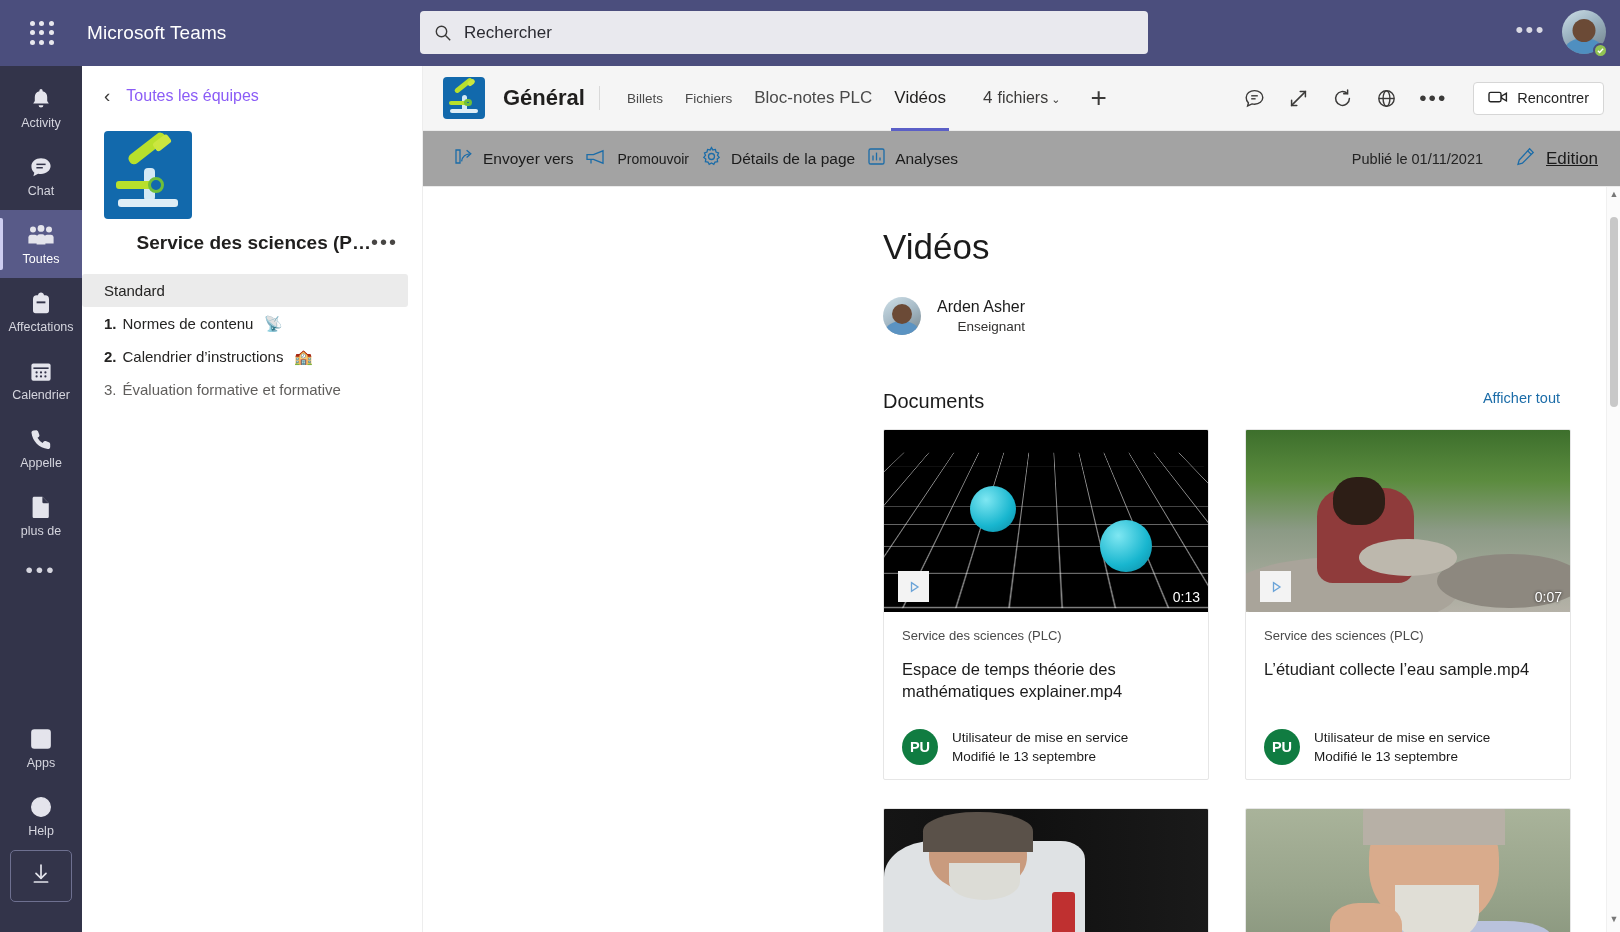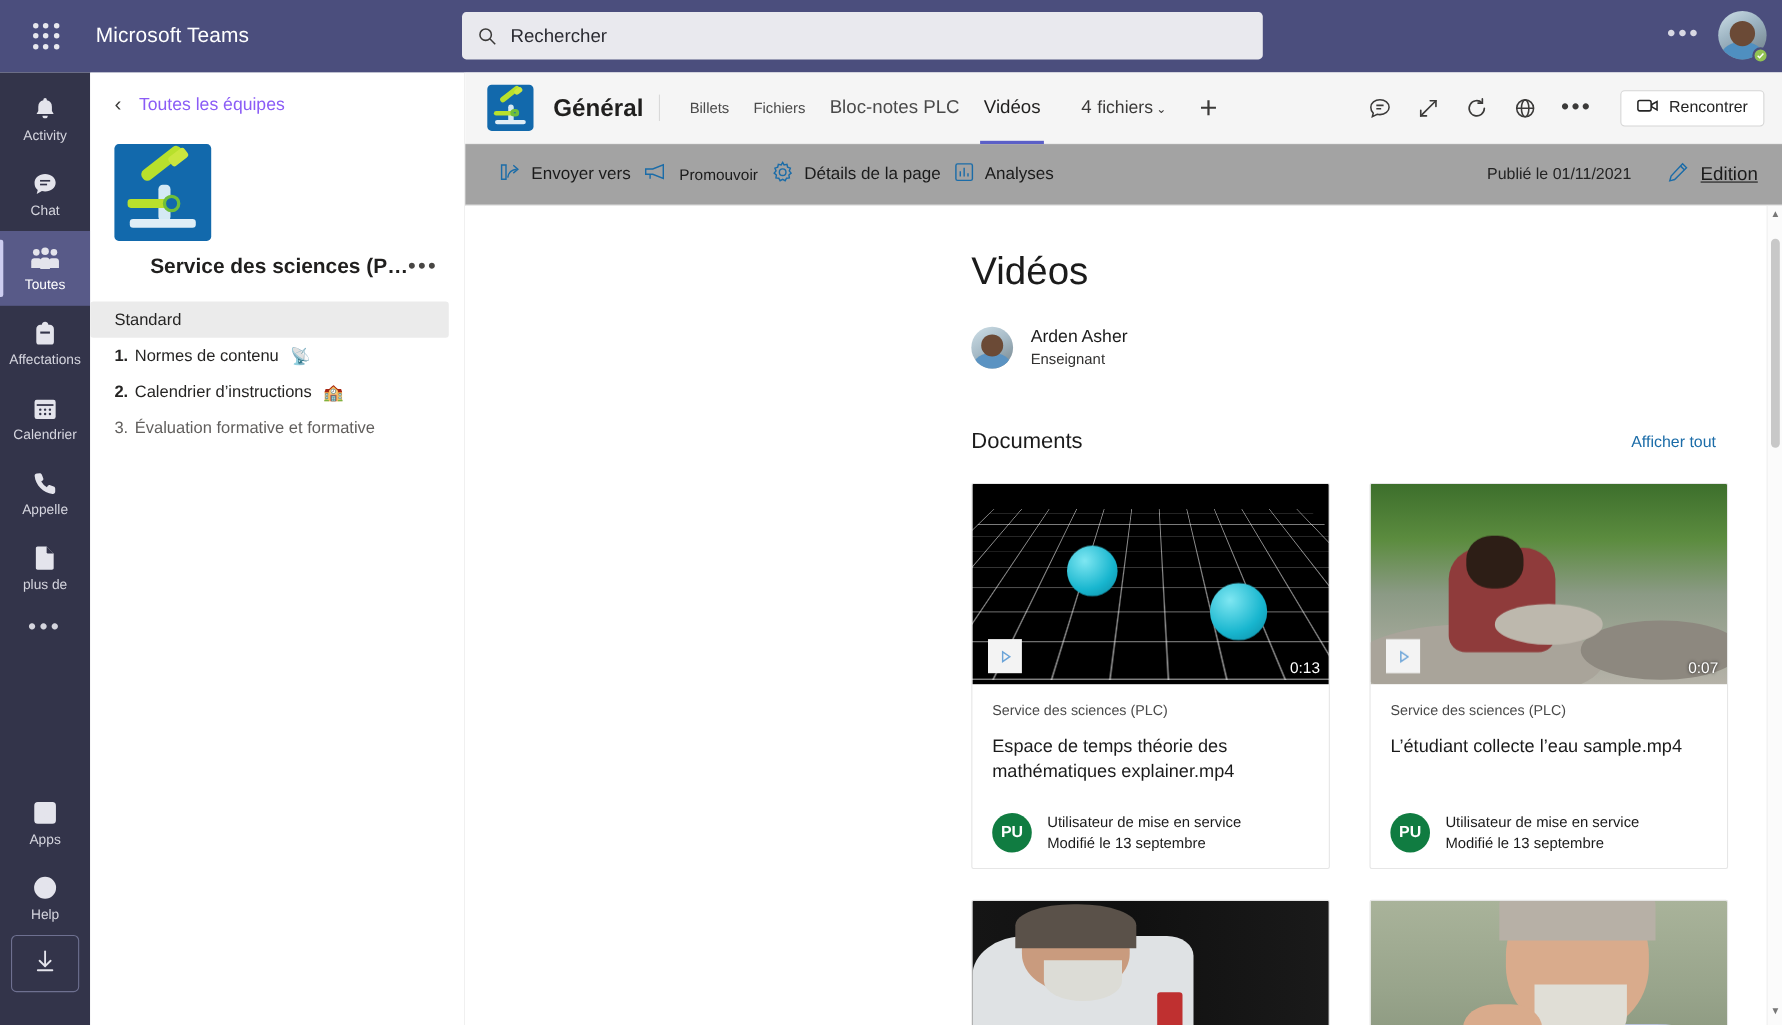--- a/index.html
+++ b/index.html
@@ -182,42 +182,42 @@
   .cmditem svg { stroke: #1b6ca8; fill: none; }
   .cmdright { margin-left: auto; display: flex; align-items: center; padding-right: 22px; gap: 32px; }
   .pubdate { font-size: 14.5px; color: #242424; }
   .editbtn { display: flex; align-items: center; gap: 10px; cursor: pointer; }
   .editbtn .elabel { font-size: 17px; color: #1b1b1b; text-decoration: underline; }
 
   
   .canvas { flex: 1 1 auto; overflow: hidden; position: relative; background: #fff; }
   .canvasinner { padding: 40px 0 0 0; }
   .pagetitle { font-size: 35px; color: #1b1b1b; margin-left: 460px; font-weight: normal; }
-  .authorrow { display: flex; align-items: center; margin: 30px 0 0 460px; gap: 16px; }
+  .authorrow { display: flex; align-items: center; margin: 30px 0 0 460px; gap: 16px; text-align: right; }
   .authoravatar {
     width: 38px; height: 38px; border-radius: 50%; overflow: hidden; position: relative;
     background: linear-gradient(150deg,#cfe0e8 0%,#a8bcc8 45%,#74848c 100%); flex: 0 0 38px;
   }
   .authoravatar .face { position: absolute; left: 50%; top: 18%; transform: translateX(-50%);
     width: 20px; height: 20px; border-radius: 50%; background: #6b4a36; }
   .authoravatar .body { position: absolute; left: 50%; bottom: -6px; transform: translateX(-50%);
     width: 33px; height: 20px; border-radius: 50% 50% 0 0; background: #5b93c2; }
   .authorname { font-size: 16px; color: #1b1b1b; }
   .authorrole { font-size: 13.5px; color: #323130; margin-top: 3px; }
 
   .sectionhead {
-    display: flex; align-items: center; justify-content: space-between;
+    display: flex; align-items: flex-start; justify-content: space-between;
     margin: 55px 60px 0 460px;
   }
   .sectiontitle { font-size: 20px; color: #1b1b1b; }
   .showall { font-size: 14.5px; color: #1b6ca8; cursor: pointer; }
 
   .cardgrid {
     display: grid; grid-template-columns: repeat(3, 326px); gap: 36px;
-    margin: 26px 0 0 460px;
+    margin: 16px 0 0 460px;
   }
   .card {
     background: #ffffff; border: 1px solid #e6e6e6; border-radius: 2px; overflow: hidden;
     cursor: pointer; display: flex; flex-direction: column;
   }
   .thumb { height: 182px; position: relative; overflow: hidden; }
   .playbtn {
     position: absolute; left: 14px; bottom: 10px; width: 31px; height: 31px;
     background: #f3f3f3; display: flex; align-items: center; justify-content: center;
   }

